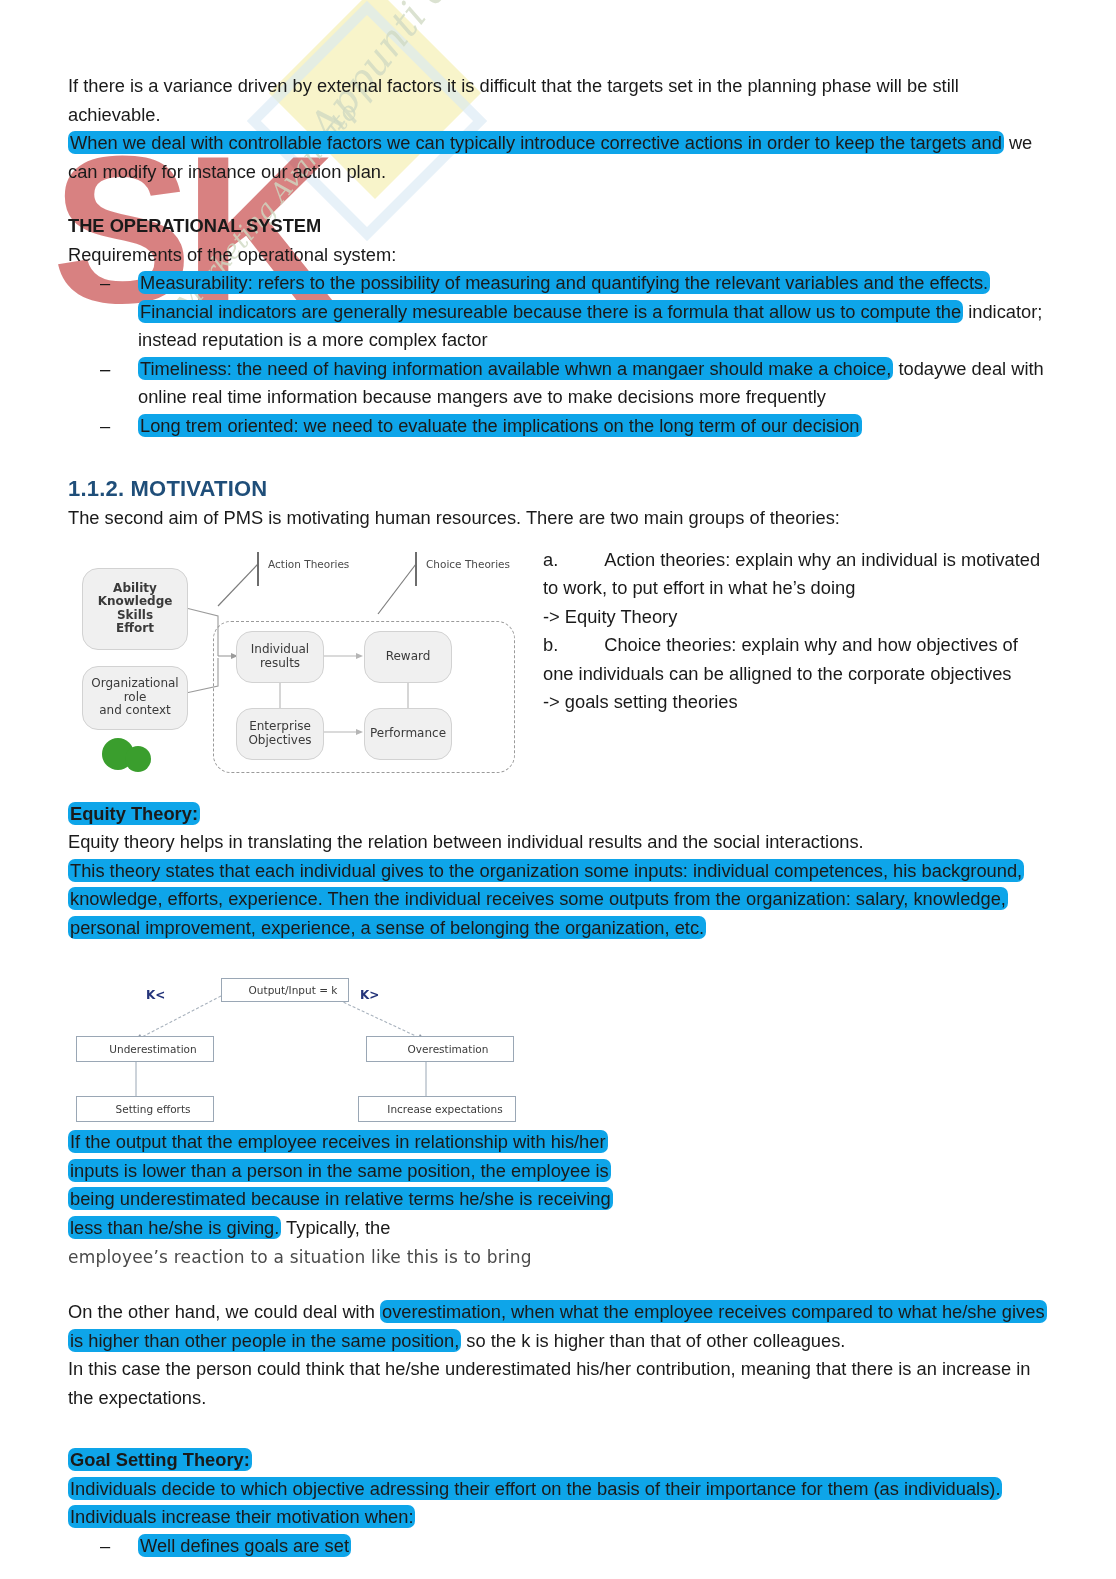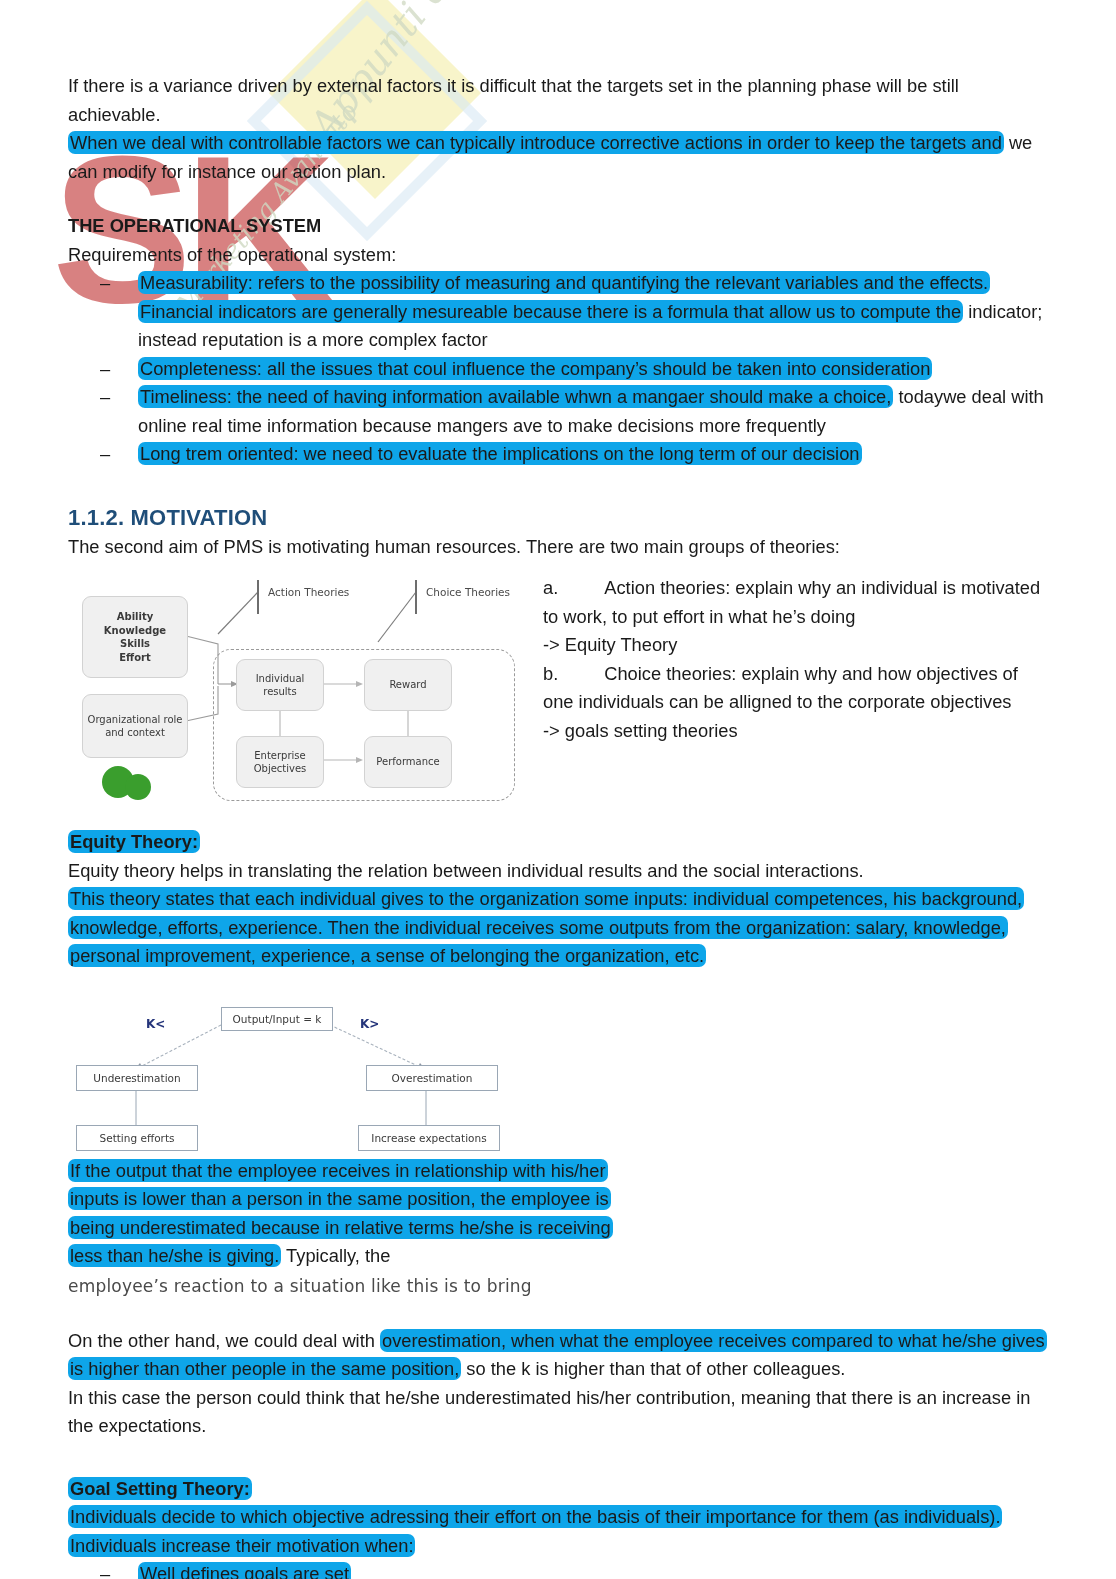--- a/index.html
+++ b/index.html
@@ -85,22 +85,22 @@
   .row { position:relative; }
   .clear { clear:both; }
 
   
   .diagram1 {
     position:relative; width:455px; height:228px;
     float:left; margin-right:20px;
   }
   .d1 .box {
     position:absolute; background:#f0f0f0; border:1px solid #d2d2d2;
-    border-radius:9px; display:flex; align-items:center; justify-content:center;
-    text-align:center; font-size:10px; line-height:13.5px; color:#3a3a3a;
+    border-radius:16px; display:flex; align-items:center; justify-content:center;
+    text-align:center; font-size:12px; line-height:13.5px; color:#3a3a3a;
     font-family:"DejaVu Sans", sans-serif;
   }
   .d1 .lbl {
     position:absolute; font-size:10.5px; color:#4a4a4a;
     font-family:"DejaVu Sans", sans-serif; white-space:nowrap;
   }
   .d1 .dashframe {
     position:absolute; border:1.3px dashed #9a9a9a; border-radius:18px;
   }
   .d1 .greenblob { position:absolute; }
@@ -112,21 +112,21 @@
 
   
   .diagram2 {
     position:relative; width:440px; height:160px;
     float:left; margin-right:10px;
   }
   .d2 .box {
     position:absolute; background:#ffffff; border:1px solid #9aa7b5;
     display:flex; align-items:center; justify-content:center;
     text-align:center; font-size:10.5px; color:#3a3a3a;
-    font-family:"DejaVu Sans", sans-serif; white-space:nowrap;
+    font-family:"DejaVu Sans", sans-serif; white-space:nowrap;padding-left:16px;
   }
   .d2 .klbl {
     position:absolute; font-size:12px; font-weight:700; color:#24347a;
     font-family:"DejaVu Sans", sans-serif;
   }
   .col-right2 {
     float:left; width:560px; font-size:18.3px; line-height:28.5px;
   }
   .lightline {
     font-family:"DejaVu Sans", sans-serif; font-size:17px;
@@ -162,21 +162,20 @@
   <p class="para">Requirements of the operational system:</p>
 
   <ul class="dashlist">
     <li>
       <span class="dash">–</span>
       <span class="hl">Measurability: refers to the possibility of measuring and quantifying the relevant variables and the effects. Financial indicators are generally mesureable because there is a formula that allow us to compute the</span>
       <span>indicator; instead reputation is a more complex factor</span>
     </li>
     <li>
       <span class="dash">–</span>
-      <span class="hl">Completeness: all the issues that coul influence the company’s should be taken into consideration</span>
     </li>
     <li>
       <span class="dash">–</span>
       <span class="hl">Timeliness: the need of having information available whwn a mangaer should make a choice,</span>
       <span> todaywe deal with online real time information because mangers ave to make decisions more frequently</span>
     </li>
     <li>
       <span class="dash">–</span>
       <span class="hl">Long trem oriented: we need to evaluate the implications on the long term of our decision</span>
     </li>

